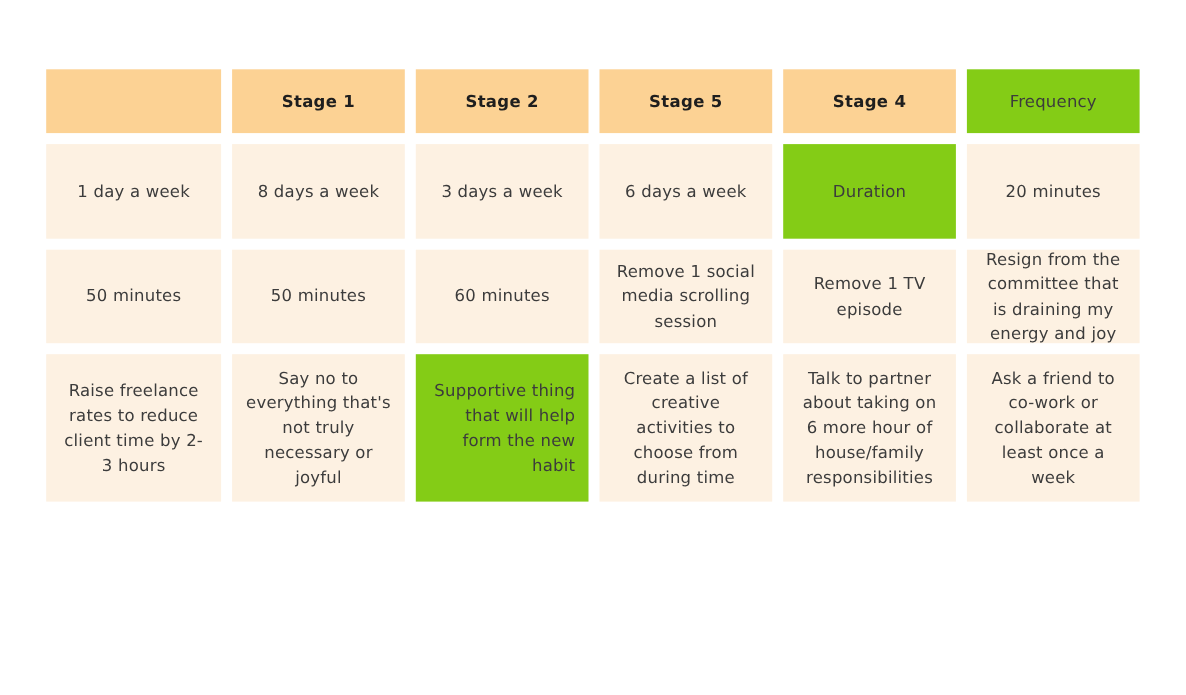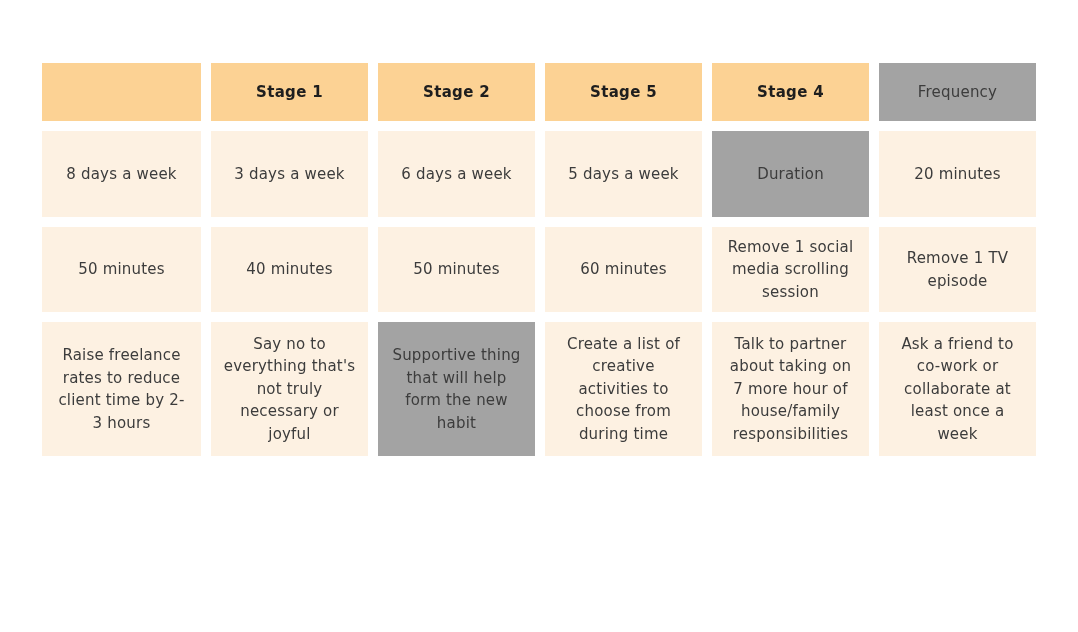--- a/index.html
+++ b/index.html
@@ -39,52 +39,53 @@
     letter-spacing: 0.2px;
   }
   .cell.hdr {
     background: #FCD294;
     color: #1E1E1E;
     font-weight: bold;
     font-size: 15px;
     letter-spacing: 0.3px;
   }
   .cell.lbl {
-    background: #a3a3a3;
+    background: #84cc16;
+    text-align: right;
   }
 </style>
 </head>
 <body>
 
 <div class="page">
   <div class="habit-grid">
 
     <div class="cell hdr"></div>
     <div class="cell hdr">Stage 1</div>
     <div class="cell hdr">Stage 2</div>
     <div class="cell hdr">Stage 5</div>
     <div class="cell hdr">Stage 4</div>
 
     <div class="cell lbl">Frequency</div>
+    <div class="cell">1 day a week</div>
     <div class="cell">8 days a week</div>
     <div class="cell">3 days a week</div>
     <div class="cell">6 days a week</div>
-    <div class="cell">5 days a week</div>
 
     <div class="cell lbl">Duration</div>
     <div class="cell">20 minutes</div>
     <div class="cell">50 minutes</div>
-    <div class="cell">40 minutes</div>
     <div class="cell">50 minutes</div>
     <div class="cell">60 minutes</div>
 
     <div class="cell">Remove 1 social media scrolling session</div>
     <div class="cell">Remove 1 TV episode</div>
+    <div class="cell">Resign from the committee that is draining my energy and joy</div>
     <div class="cell">Raise freelance rates to reduce client time by 2-3 hours</div>
     <div class="cell">Say no to everything that's not truly necessary or joyful</div>
 
     <div class="cell lbl">Supportive thing that will help form the new habit</div>
     <div class="cell">Create a list of creative activities to choose from during time</div>
-    <div class="cell">Talk to partner about taking on 7 more hour of house/family responsibilities</div>
+    <div class="cell">Talk to partner about taking on 6 more hour of house/family responsibilities</div>
     <div class="cell">Ask a friend to co-work or collaborate at least once a week</div>
 
   </div>
 </div>
 
 </body></html>

